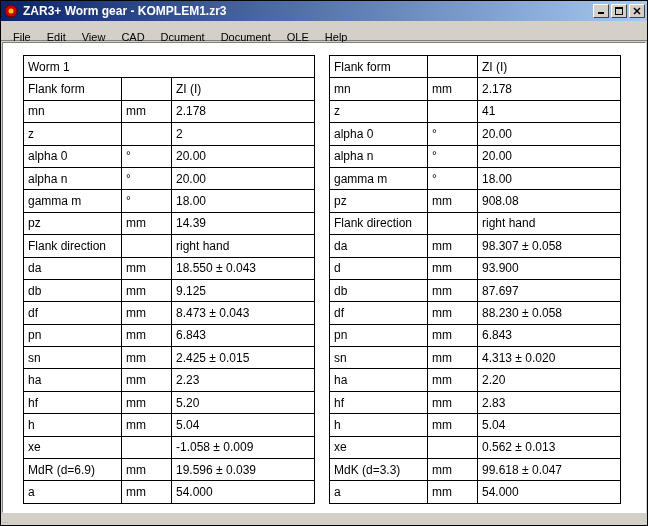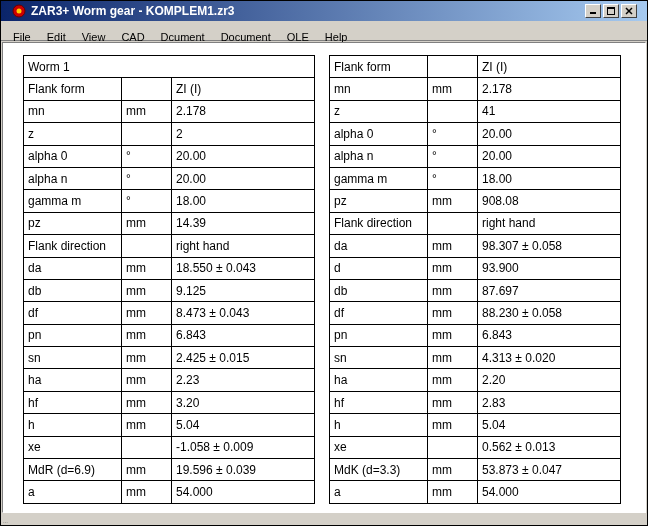--- a/index.html
+++ b/index.html
@@ -12,21 +12,21 @@
     overflow: hidden;
     position: relative;
     border: 1px solid #000;
   }
   .titlebar {
     height: 20px;
     background: linear-gradient(to right, #0a246a, #a6caf0);
     color: #fff;
     display: flex;
     align-items: center;
-    padding: 0 10px;
+    padding: 0 2px;
     font-size: 12px;
     font-weight: bold;
   }
   .titlebar .icon-slot {
     width: 16px; height: 16px;
     margin-right: 4px;
     display: flex; align-items: center; justify-content: center;
   }
   .titlebar .title-text { flex: 1; white-space: nowrap; overflow: hidden; }
   .win-btns { display: flex; gap: 0; }
@@ -208,21 +208,21 @@
           <td class="c3">   2.425 ± 0.015</td>
         </tr>
         <tr>
           <td class="c1">ha</td>
           <td class="c2">mm</td>
           <td class="c3">   2.23</td>
         </tr>
         <tr>
           <td class="c1">hf</td>
           <td class="c2">mm</td>
-          <td class="c3">   3.20</td>
+          <td class="c3">   5.20</td>
         </tr>
         <tr>
           <td class="c1">h</td>
           <td class="c2">mm</td>
           <td class="c3">   5.04</td>
         </tr>
         <tr>
           <td class="c1">xe</td>
           <td class="c2"></td>
           <td class="c3">  -1.058 ± 0.009</td>
@@ -327,21 +327,21 @@
           <td class="c3">   5.04</td>
         </tr>
         <tr>
           <td class="c1">xe</td>
           <td class="c2"></td>
           <td class="c3">   0.562 ± 0.013</td>
         </tr>
         <tr>
           <td class="c1">MdK (d=3.3)</td>
           <td class="c2">mm</td>
-          <td class="c3">53.873 ± 0.047</td>
+          <td class="c3">99.618 ± 0.047</td>
         </tr>
         <tr>
           <td class="c1">a</td>
           <td class="c2">mm</td>
           <td class="c3">  54.000</td>
         </tr>
       </tbody>
   </table>
 </div>
 

